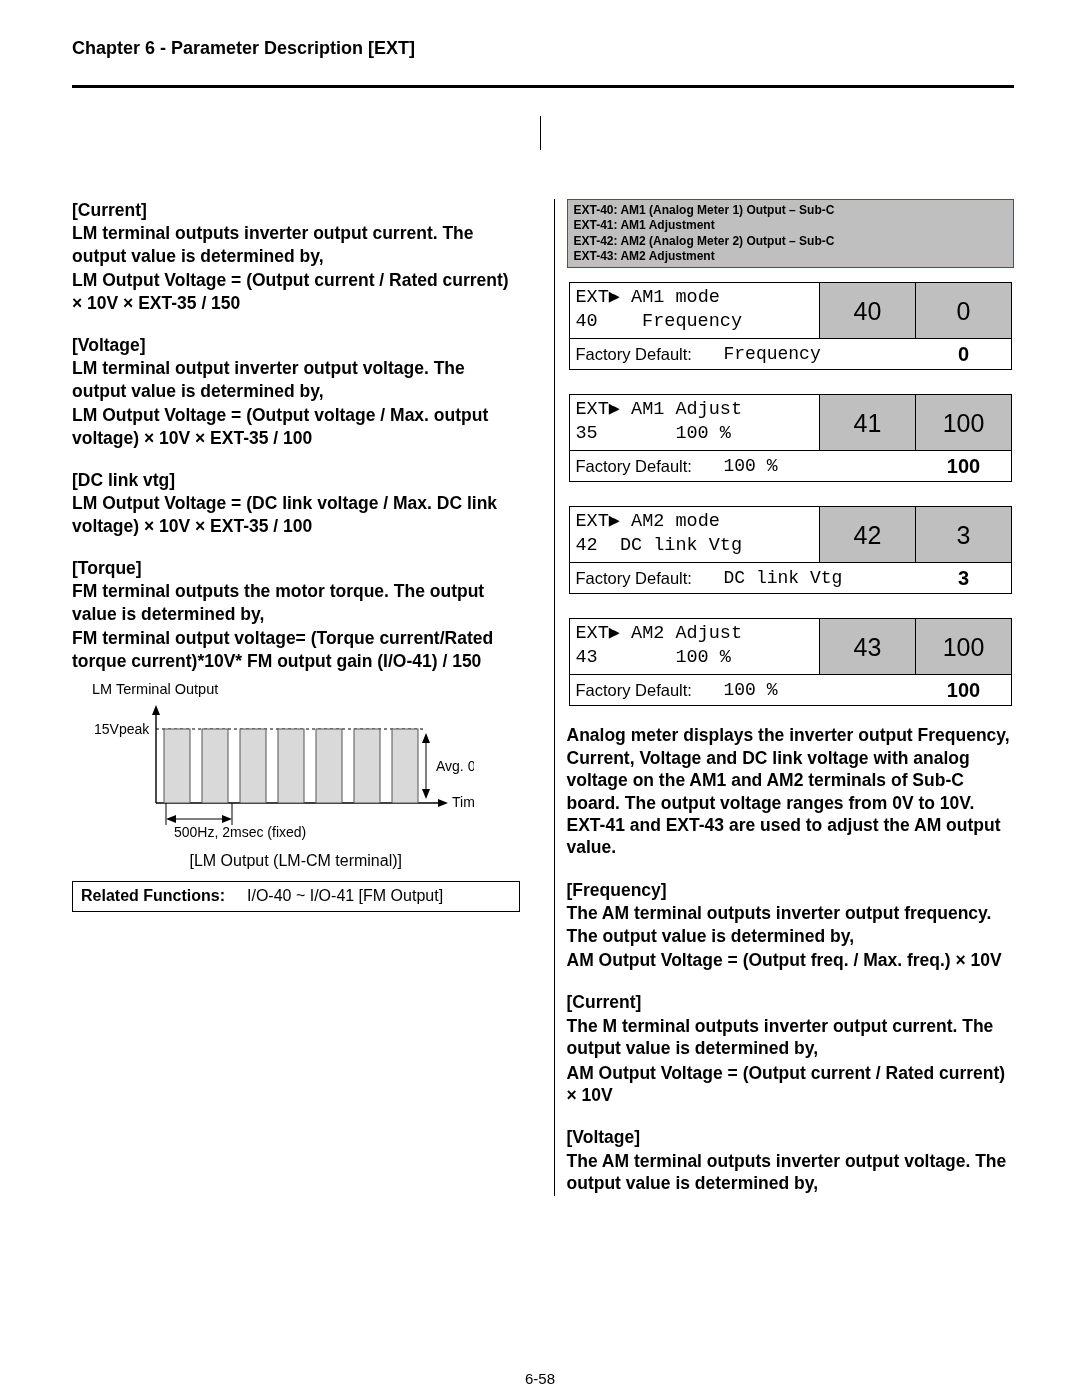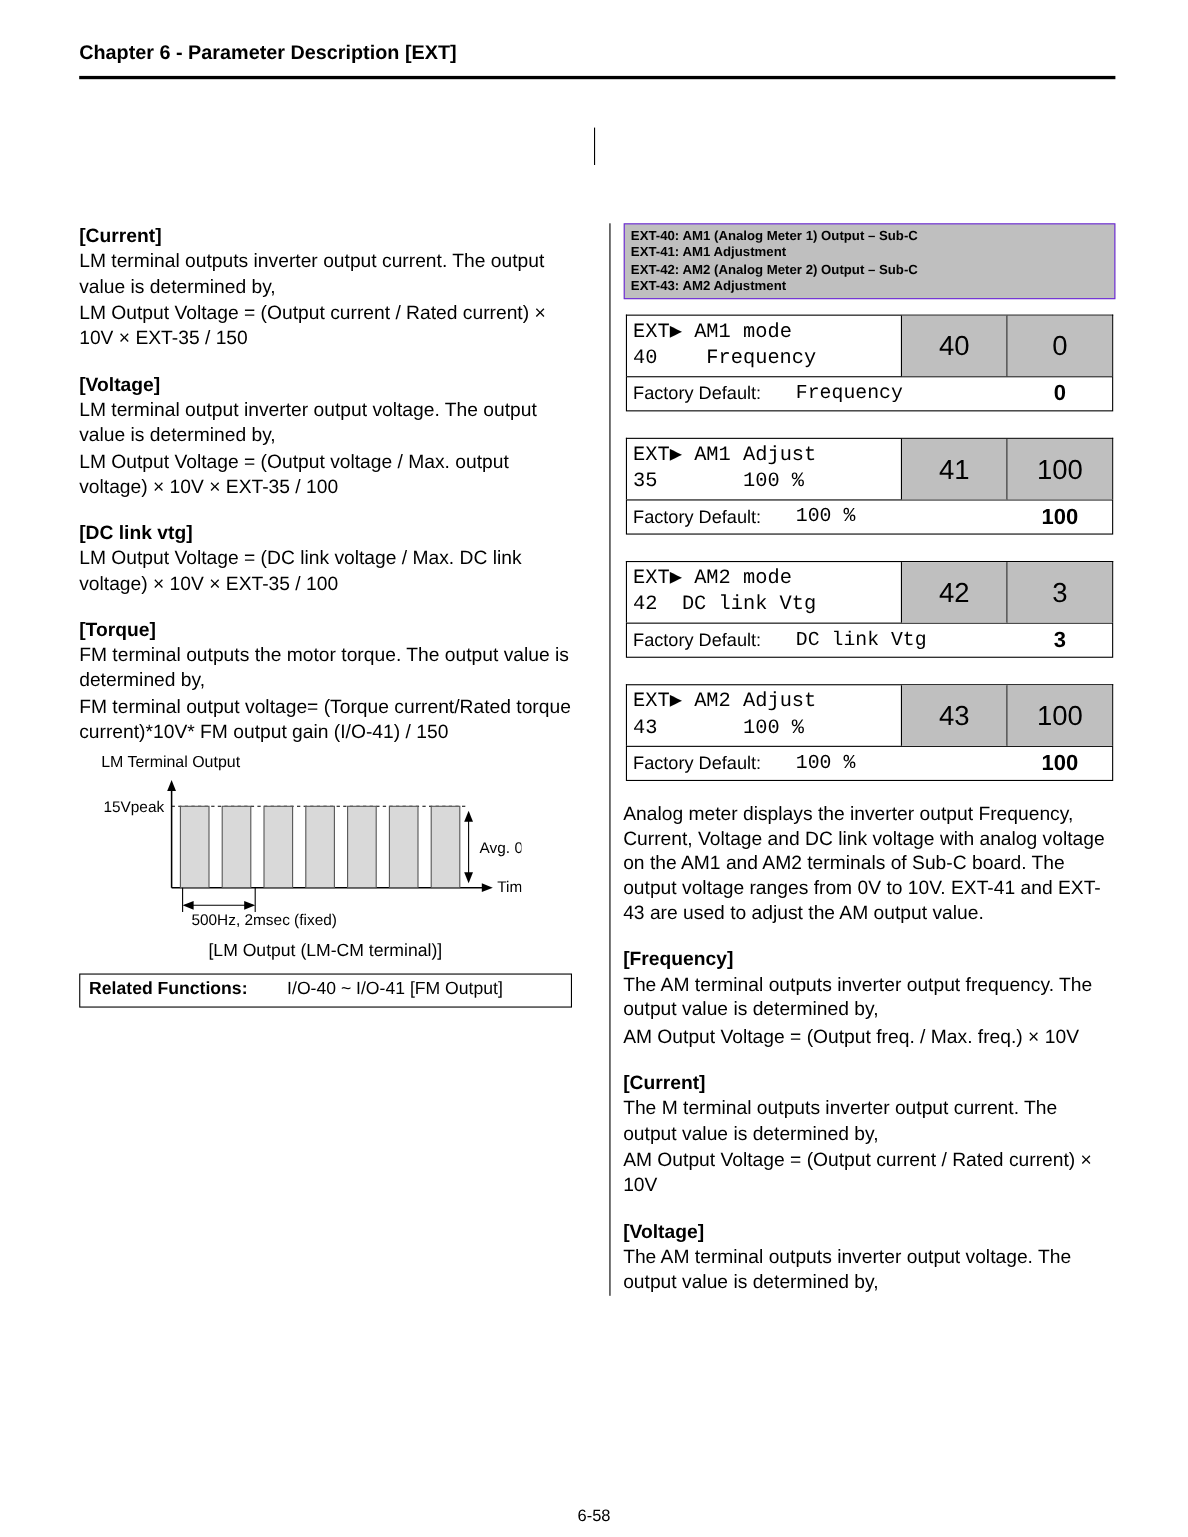--- a/index.html
+++ b/index.html
@@ -12,23 +12,23 @@
   .page {
     width: 1080px;
     height: 1397px;
     position: relative;
     box-sizing: border-box;
     padding: 38px 66px 0 72px;
   }
   .chap-header {
     font-weight: bold;
     font-size: 18px;
-    padding-bottom: 10px;
+    padding-bottom: 26px;
     border-bottom: 3px solid #000;
-    margin-bottom: 96px;
+    margin-bottom: 76px;
   }
   .cols {
     display: flex;
     gap: 30px;
   }
   .col {
     flex: 1 1 0;
     min-width: 0;
     font-size: 17.5px;
     line-height: 1.28;
@@ -47,21 +47,21 @@
     top: 116px;
     height: 34px;
     border-left: 1px solid #000;
   }
 
   .sec-head {
     font-weight: bold;
     margin: 20px 0 1px;
   }
   .sec-head:first-child { margin-top: 0; }
-  .para { margin: 0 0 2px; }
+  .para { margin: 0 0 2px; font-weight: bold; }
 
   .param-banner {
     border: 1px solid #6d28d9;
     background: #bfbfbf;
     font-weight: bold;
     font-size: 12px;
     line-height: 1.28;
     padding: 3px 6px;
     margin-bottom: 14px;
   }
@@ -145,21 +145,21 @@
     text-align: center;
     font-size: 16px;
     margin: 18px 0 10px;
   }
 
   .related-box {
     border: 1px solid #000;
     padding: 4px 8px;
     font-size: 16px;
     display: flex;
-    gap: 36px;
+    gap: 22px;
   }
   .related-box .lbl { font-weight: bold; }
 
   .page-num {
     position: absolute;
     bottom: 10px;
     left: 0;
     width: 100%;
     text-align: center;
     font-size: 15px;

